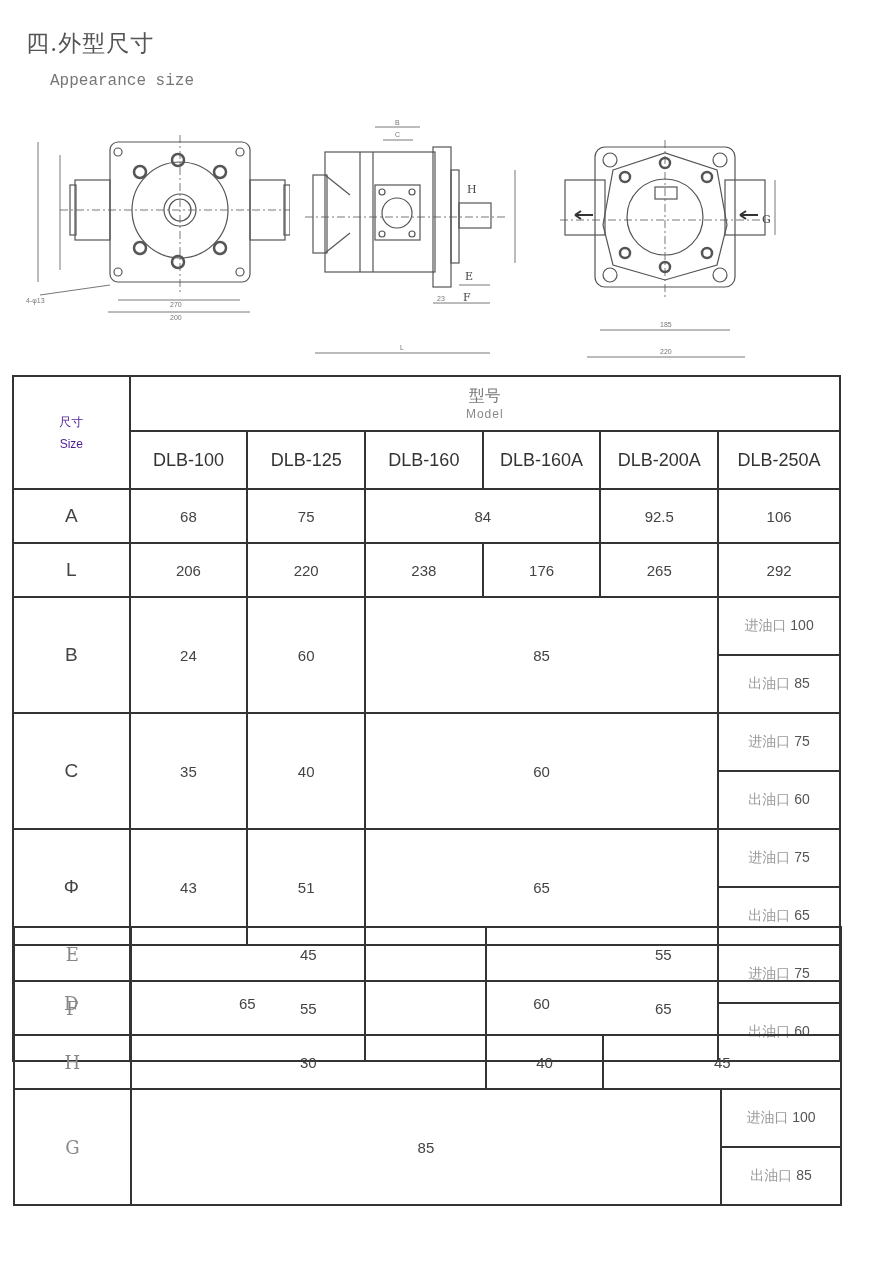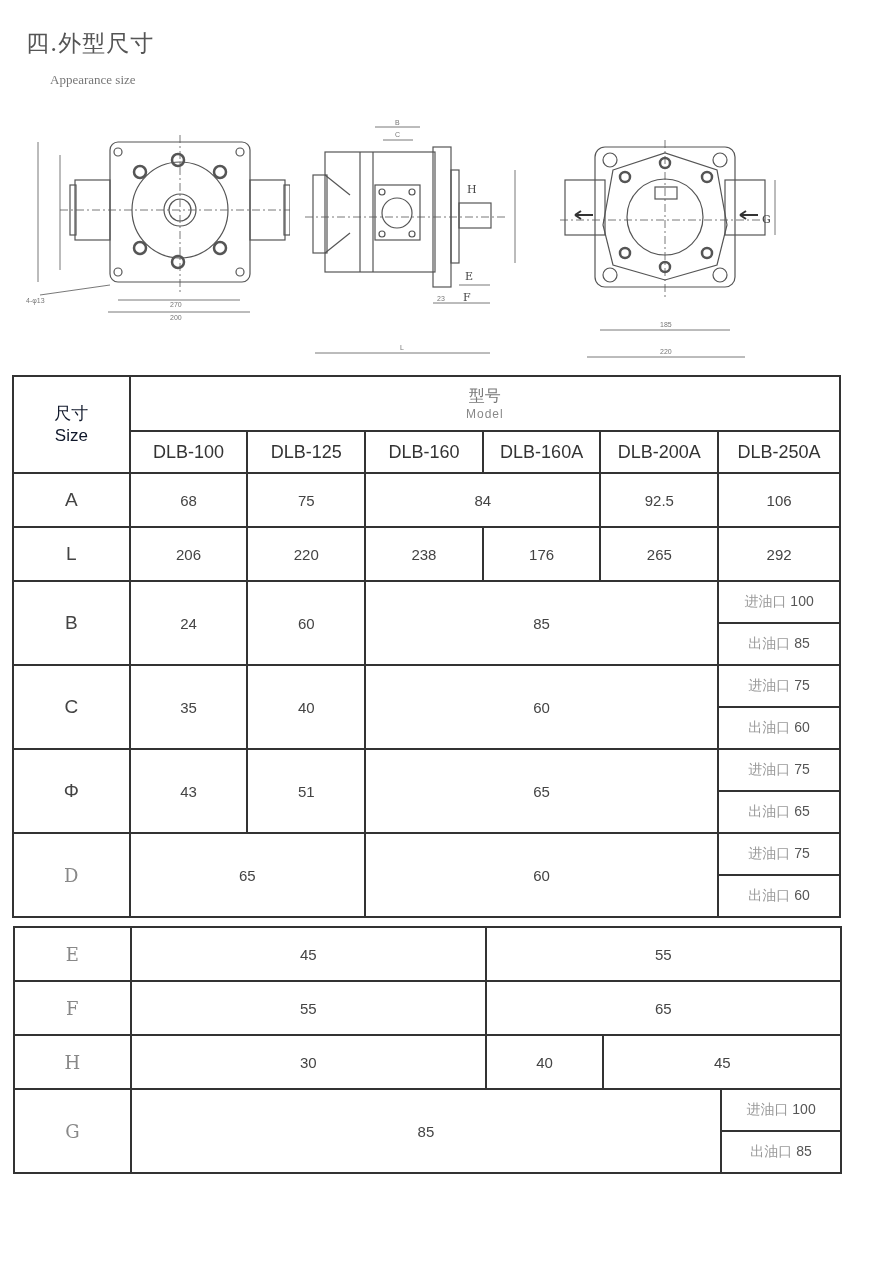--- a/index.html
+++ b/index.html
@@ -1,25 +1,25 @@
 <!DOCTYPE html>
 <html><head>
 <meta charset="utf-8">
 <style>
   html,body{margin:0;padding:0;background:#fff;}
   body{width:884px;height:1269px;position:relative;overflow:hidden;font-family:"DejaVu Sans","Liberation Sans",sans-serif;color:#444;}
   .title{position:absolute;left:26px;top:28px;font-family:"DejaVu Serif","Liberation Serif",serif;font-size:23px;color:#555;letter-spacing:1px;}
-  .subtitle{position:absolute;left:50px;top:72px;font-size:13px;color:#777;font-family:Liberation Serif, serif;}
+  .subtitle{position:absolute;left:50px;top:72px;font-size:16px;color:#777;font-family:Liberation Mono, monospace;}
   .drawings{position:absolute;left:0;top:110px;width:884px;height:250px;}
   .drawings svg{position:absolute;}
   table.spec{position:absolute;border-collapse:collapse;font-family:"Liberation Sans",sans-serif;color:#444;}
-  table.spec td{border:2px solid #333;text-align:center;vertical-align:middle;padding:0;}
+  table.spec td{border:2px solid #333;text-align:center;vertical-align:middle;padding:8px;}
   table.t1{left:12px;top:375px;width:829px;}
   table.t2{left:13px;top:926px;width:829px;}
-  .hdr-size{color:#0f172a;font-size:17px;line-height:22px;}
+  .hdr-size{color:#4c1d95;font-size:12px;line-height:22px;}
   .hdr-model-cn{font-family:"DejaVu Serif","Liberation Serif",serif;font-size:16px;color:#777;}
   .hdr-model-en{font-size:12px;color:#888;letter-spacing:1px;}
   .model{font-size:18px;color:#333;height:40px;border-radius:21px;}
   .label{font-size:19px;color:#444;}
   .label-serif{font-family:"DejaVu Serif","Liberation Serif",serif;font-size:18px;color:#888;}
   .val{font-size:15px;color:#444;}
   .port{font-size:14px;color:#555;height:40px;white-space:nowrap;border-radius:14px;}
   .port .cn{font-family:"DejaVu Serif","Liberation Serif",serif;color:#999;}
   .r55{height:54px;}
 </style>

